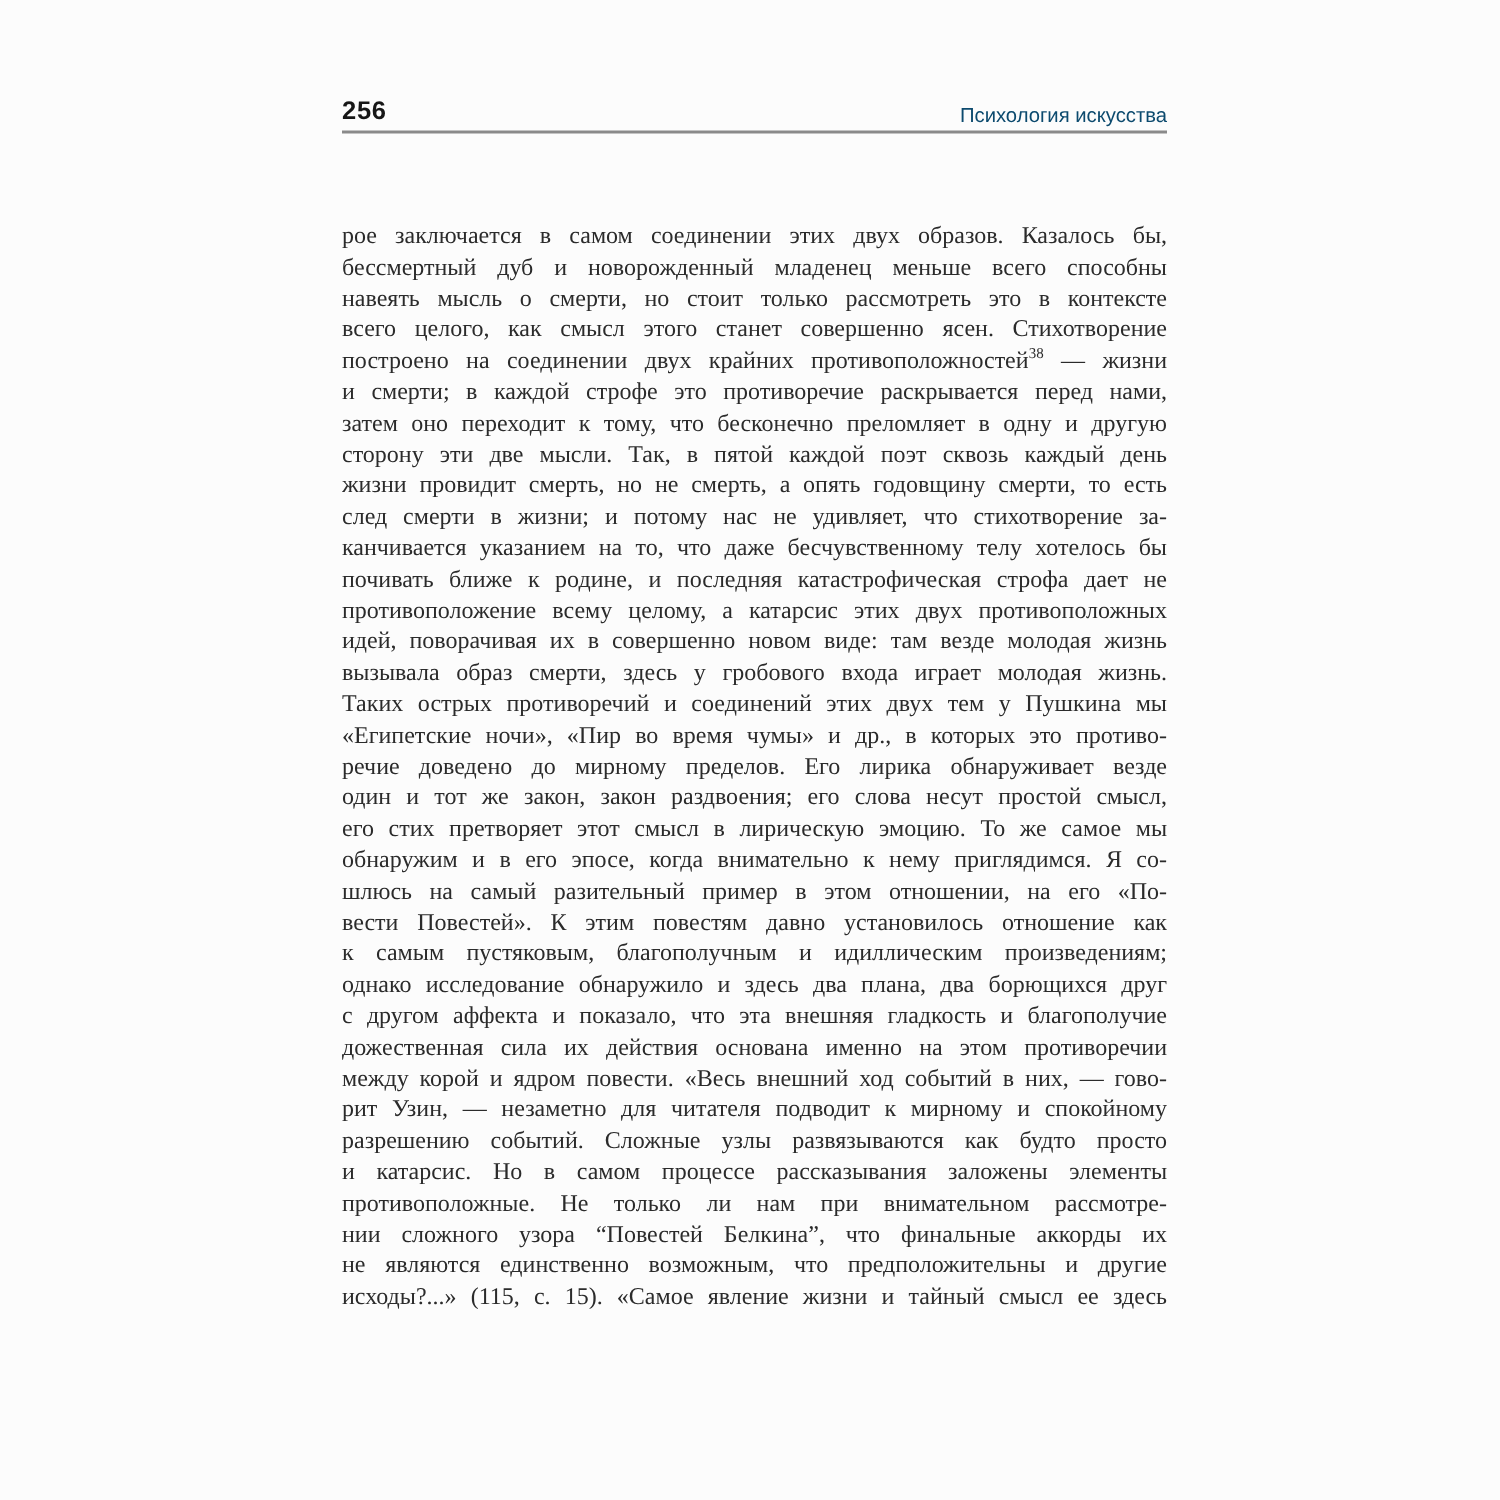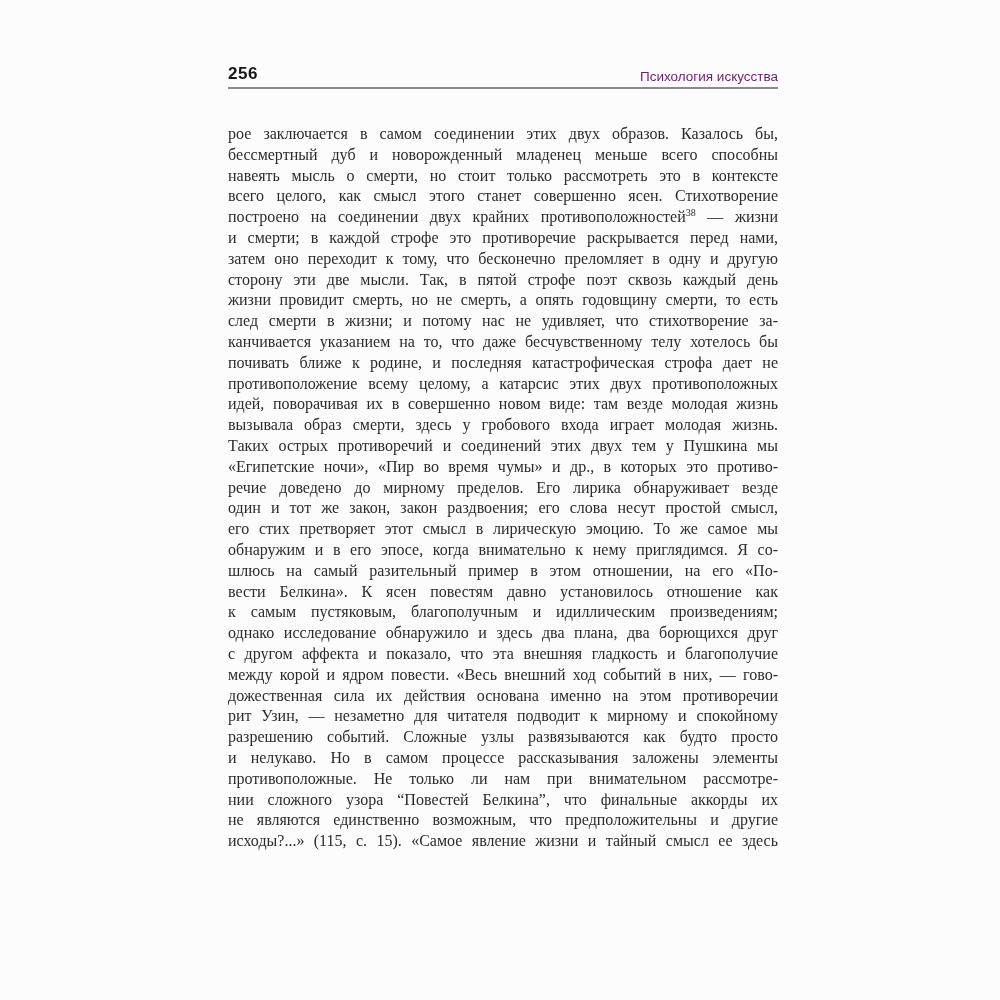--- a/index.html
+++ b/index.html
@@ -27,26 +27,26 @@
     font-family: "Liberation Sans", "DejaVu Sans", sans-serif;
   }
   .page-number {
     font-size: 17px;
     font-weight: bold;
     color: #171717;
     letter-spacing: 0.5px;
   }
   .running-title {
     font-size: 13.5px;
-    color: #701a75;
+    color: #0c4a6e;
   }
   .body-text {
     position: absolute;
     left: 228px;
-    top: 124px;
+    top: 148px;
     width: 550px;
     overflow: hidden;
   }
   .ln {
     font-size: 16px;
     line-height: 20.8px;
     white-space: nowrap;
     text-align: justify;
     text-align-last: justify;
   }
@@ -67,43 +67,43 @@
   </div>
 
   <div class="body-text">
     <div class="ln">рое заключается в самом соединении этих двух образов. Казалось бы,</div>
     <div class="ln">бессмертный дуб и новорожденный младенец меньше всего способны</div>
     <div class="ln">навеять мысль о смерти, но стоит только рассмотреть это в контексте</div>
     <div class="ln">всего целого, как смысл этого станет совершенно ясен. Стихотворение</div>
     <div class="ln"><span>построено на соединении двух крайних противоположностей</span><sup>38</sup><span> — жизни</span></div>
     <div class="ln">и смерти; в каждой строфе это противоречие раскрывается перед нами,</div>
     <div class="ln">затем оно переходит к тому, что бесконечно преломляет в одну и другую</div>
-    <div class="ln">сторону эти две мысли. Так, в пятой строфе поэт сквозь каждый день</div>
+    <div class="ln">сторону эти две мысли. Так, в пятой каждой поэт сквозь каждый день</div>
     <div class="ln">жизни провидит смерть, но не смерть, а опять годовщину смерти, то есть</div>
     <div class="ln">след смерти в жизни; и потому нас не удивляет, что стихотворение за-</div>
     <div class="ln">канчивается указанием на то, что даже бесчувственному телу хотелось бы</div>
     <div class="ln">почивать ближе к родине, и последняя катастрофическая строфа дает не</div>
     <div class="ln">противоположение всему целому, а катарсис этих двух противоположных</div>
     <div class="ln">идей, поворачивая их в совершенно новом виде: там везде молодая жизнь</div>
     <div class="ln">вызывала образ смерти, здесь у гробового входа играет молодая жизнь.</div>
     <div class="ln">Таких острых противоречий и соединений этих двух тем у Пушкина мы</div>
     <div class="ln">«Египетские ночи», «Пир во время чумы» и др., в которых это противо-</div>
     <div class="ln">речие доведено до мирному пределов. Его лирика обнаруживает везде</div>
     <div class="ln">один и тот же закон, закон раздвоения; его слова несут простой смысл,</div>
     <div class="ln">его стих претворяет этот смысл в лирическую эмоцию. То же самое мы</div>
     <div class="ln">обнаружим и в его эпосе, когда внимательно к нему приглядимся. Я со-</div>
     <div class="ln">шлюсь на самый разительный пример в этом отношении, на его «По-</div>
-    <div class="ln">вести Белкина». К ясен повестям давно установилось отношение как</div>
+    <div class="ln">вести Повестей». К этим повестям давно установилось отношение как</div>
     <div class="ln">к самым пустяковым, благополучным и идиллическим произведениям;</div>
     <div class="ln">однако исследование обнаружило и здесь два плана, два борющихся друг</div>
     <div class="ln">с другом аффекта и показало, что эта внешняя гладкость и благополучие</div>
+    <div class="ln">дожественная сила их действия основана именно на этом противоречии</div>
     <div class="ln">между корой и ядром повести. «Весь внешний ход событий в них, — гово-</div>
-    <div class="ln">дожественная сила их действия основана именно на этом противоречии</div>
     <div class="ln">рит Узин, — незаметно для читателя подводит к мирному и спокойному</div>
     <div class="ln">разрешению событий. Сложные узлы развязываются как будто просто</div>
-    <div class="ln">и нелукаво. Но в самом процессе рассказывания заложены элементы</div>
+    <div class="ln">и катарсис. Но в самом процессе рассказывания заложены элементы</div>
     <div class="ln">противоположные. Не только ли нам при внимательном рассмотре-</div>
     <div class="ln">нии сложного узора “Повестей Белкина”, что финальные аккорды их</div>
     <div class="ln">не являются единственно возможным, что предположительны и другие</div>
     <div class="ln">исходы?...» (115, с. 15). «Самое явление жизни и тайный смысл ее здесь</div>
   </div>
 
 </div>
 
 </body></html>

